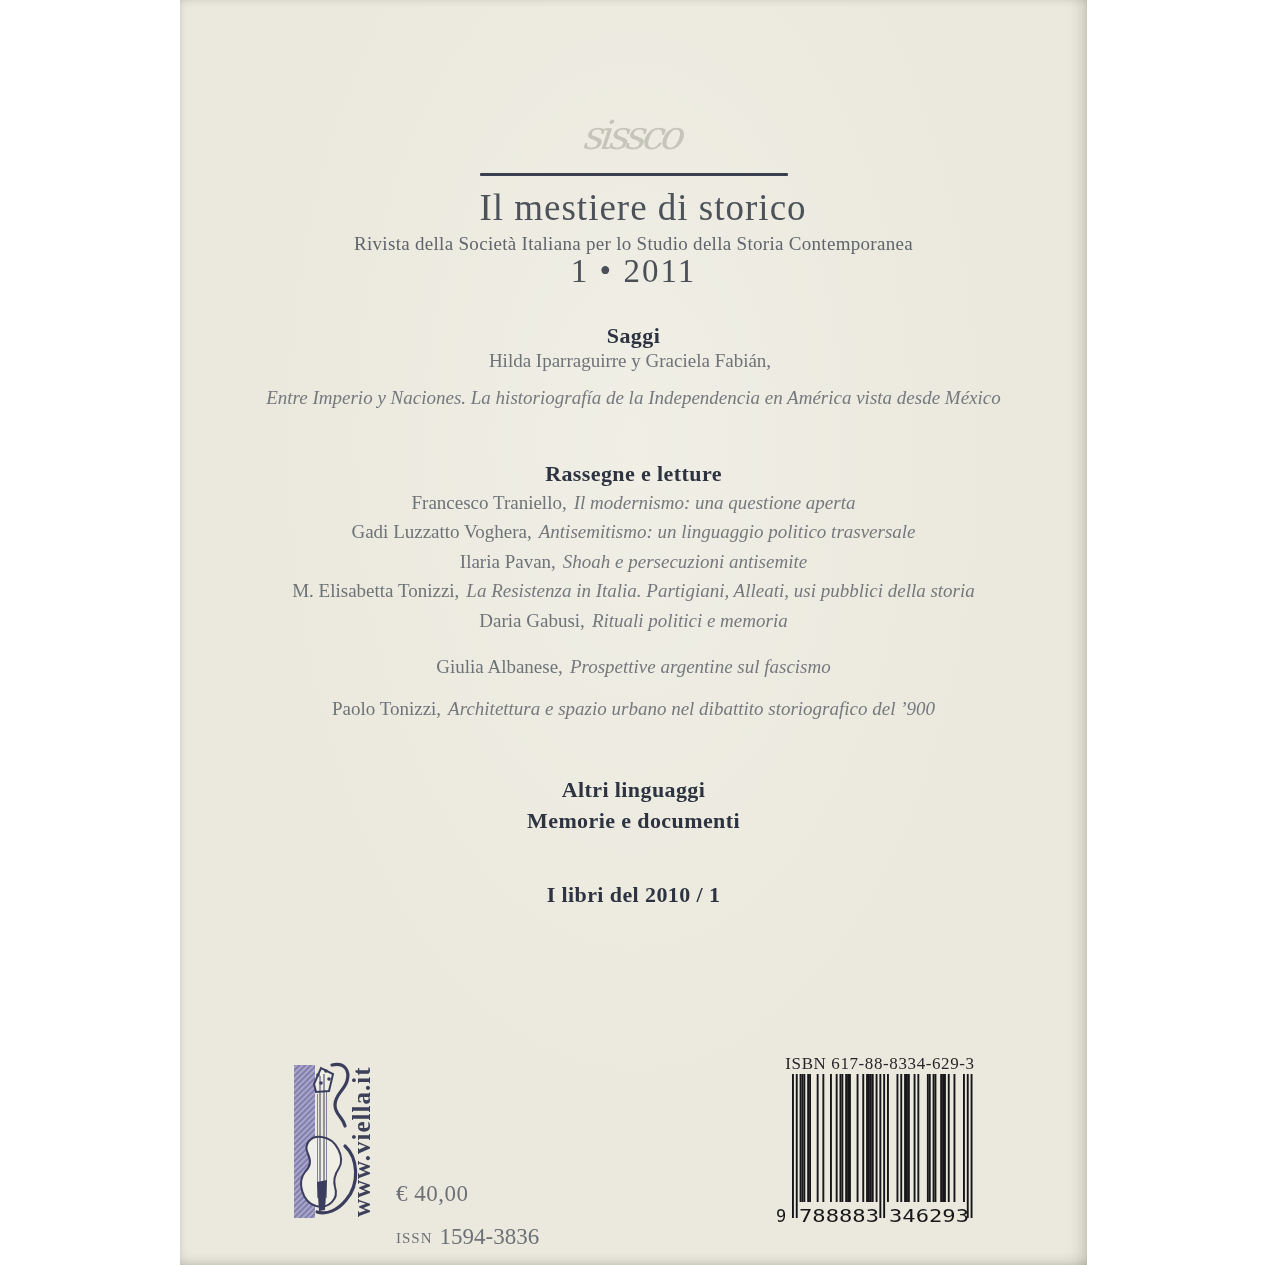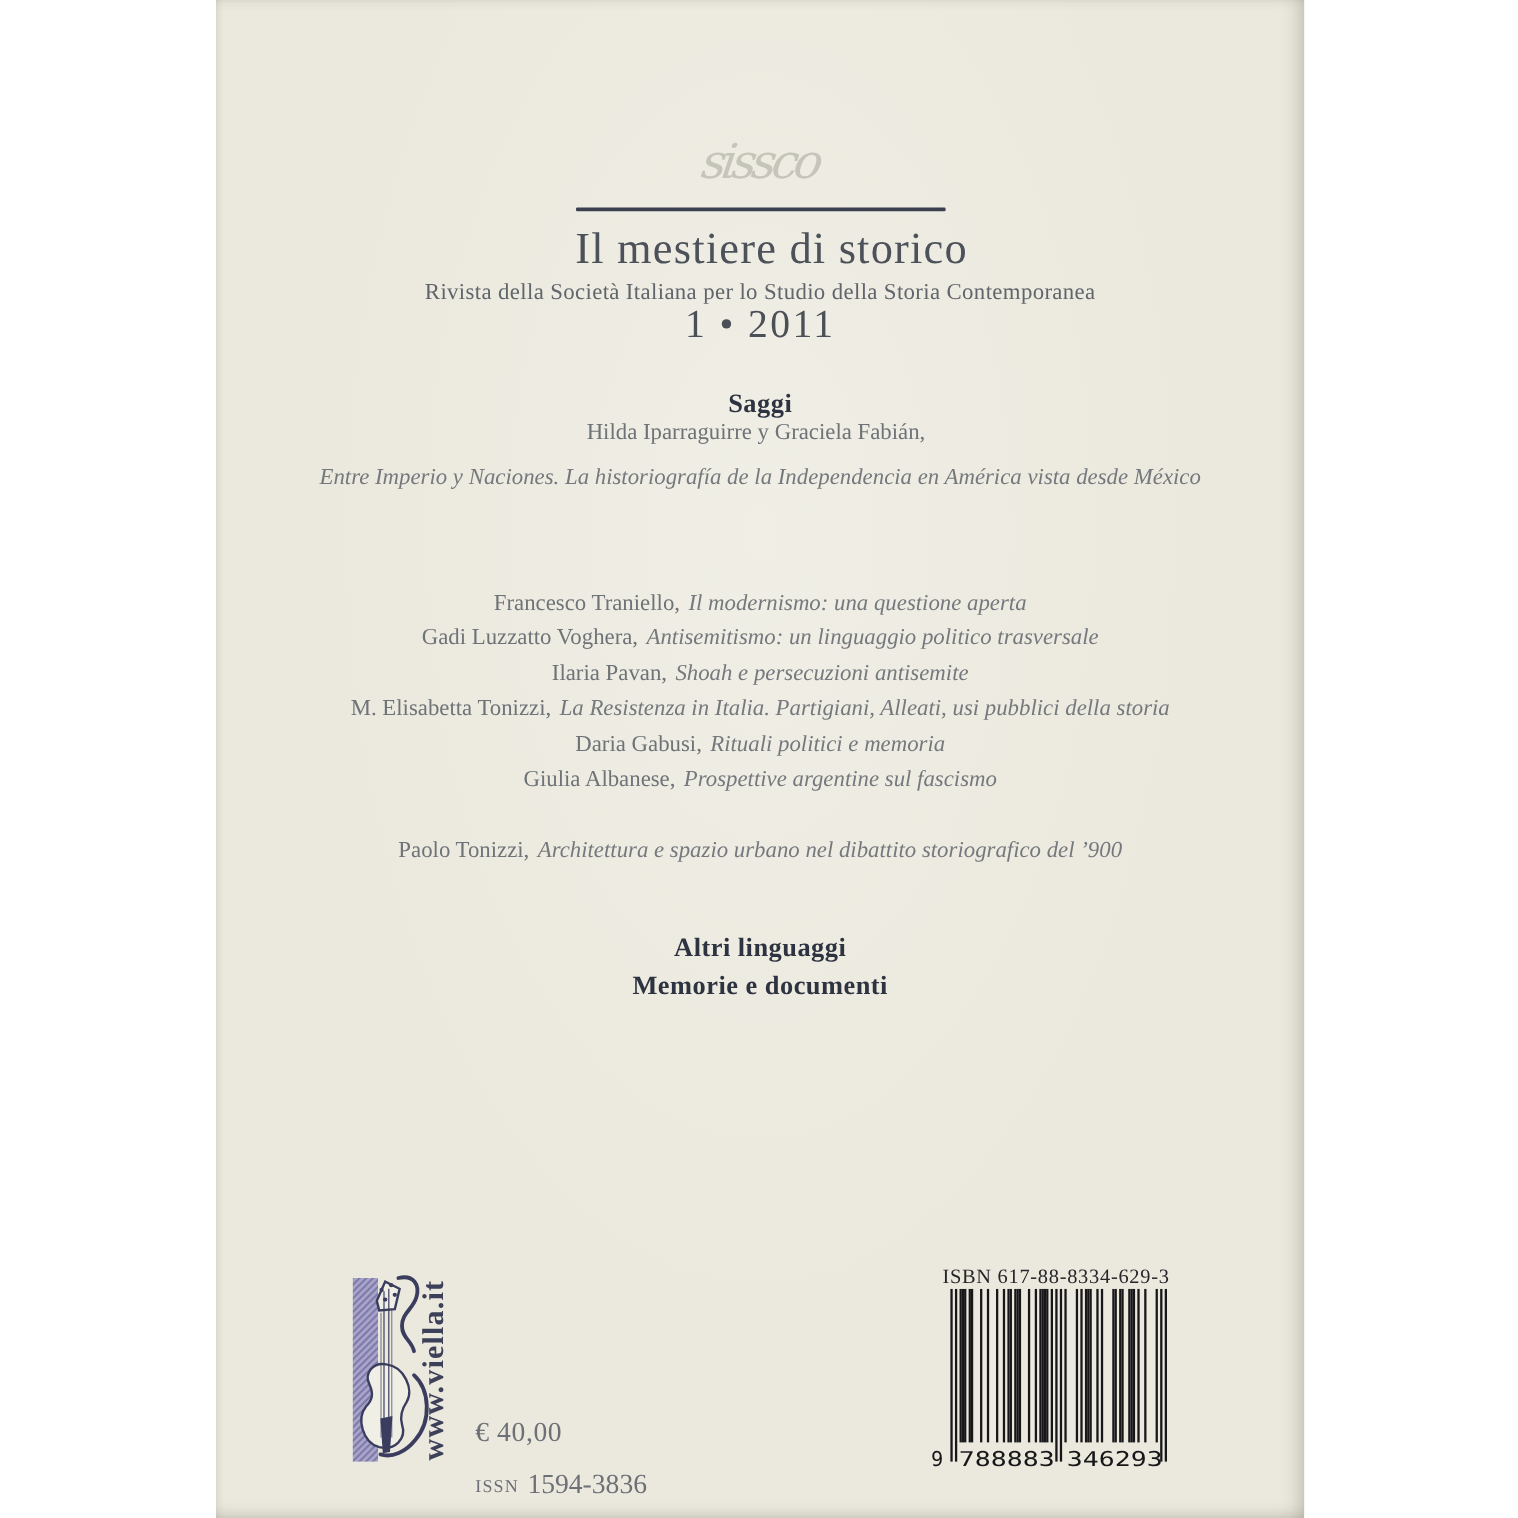--- a/index.html
+++ b/index.html
@@ -75,45 +75,47 @@
   <div class="abs issue">1 • 2011</div>
 
   <h2 class="abs heading" style="top:323px">Saggi</h2>
   <div class="abs toc-line" style="top:350px">
     <span class="author">Hilda Iparraguirre y Graciela Fabián,</span>
   </div>
   <div class="abs toc-line" style="top:387px">
     <span class="work">Entre Imperio y Naciones. La historiografía de la Independencia en América vista desde México</span>
   </div>
 
+  <h2 class="abs heading" style="top:461px">Rassegne e letture</h2>
 
   <div class="abs toc-line" style="top:492px">
     <span class="author">Francesco Traniello,</span><span class="work">Il modernismo: una questione aperta</span>
   </div>
   <div class="abs toc-line" style="top:521px">
     <span class="author">Gadi Luzzatto Voghera,</span><span class="work">Antisemitismo: un linguaggio politico trasversale</span>
   </div>
   <div class="abs toc-line" style="top:551px">
     <span class="author">Ilaria Pavan,</span><span class="work">Shoah e persecuzioni antisemite</span>
   </div>
   <div class="abs toc-line" style="top:580px">
     <span class="author">M. Elisabetta Tonizzi,</span><span class="work">La Resistenza in Italia. Partigiani, Alleati, usi pubblici della storia</span>
   </div>
   <div class="abs toc-line" style="top:610px">
     <span class="author">Daria Gabusi,</span><span class="work">Rituali politici e memoria</span>
   </div>
-  <div class="abs toc-line" style="top:639px">
+  <div class="abs toc-line" style="top:656px">
     <span class="author">Giulia Albanese,</span><span class="work">Prospettive argentine sul fascismo</span>
   </div>
   <div class="abs toc-line" style="top:698px">
     <span class="author">Paolo Tonizzi,</span><span class="work">Architettura e spazio urbano nel dibattito storiografico del ’900</span>
   </div>
 
   <h2 class="abs heading" style="top:777px">Altri linguaggi</h2>
   <h2 class="abs heading" style="top:808px">Memorie e documenti</h2>
+  <h2 class="abs heading" style="top:882px">I libri del 2010 / 1</h2>
 
   <div class="violin-box">
     <svg width="70" height="164" viewBox="0 0 70 164" xmlns="http://www.w3.org/2000/svg">
       <defs>
         <pattern id="hatch" width="4" height="4" patternUnits="userSpaceOnUse" patternTransform="rotate(45)">
           <rect width="4" height="4" fill="#a39fc8"></rect>
           <line x1="1" y1="0" x2="1" y2="4" stroke="#6b67a0" stroke-width="1.6"></line>
         </pattern>
       </defs>
       <rect x="2" y="5" width="21" height="153" fill="url(#hatch)" opacity="0.9"></rect>

